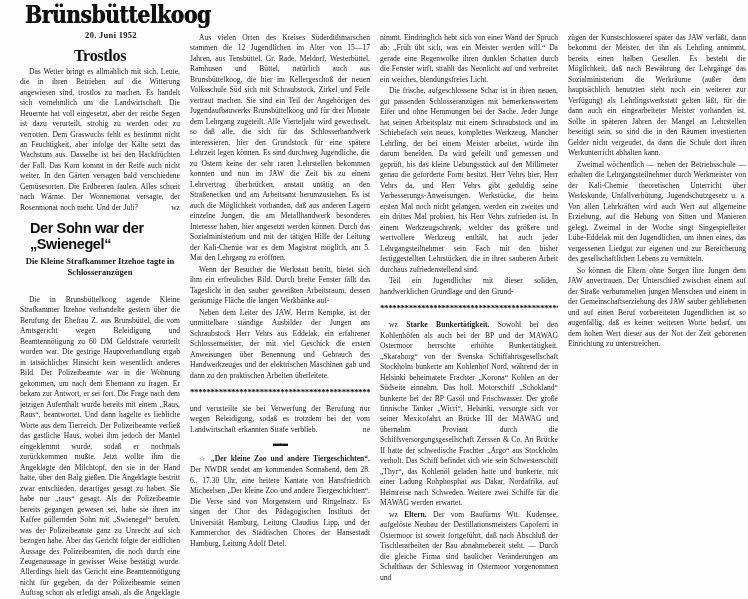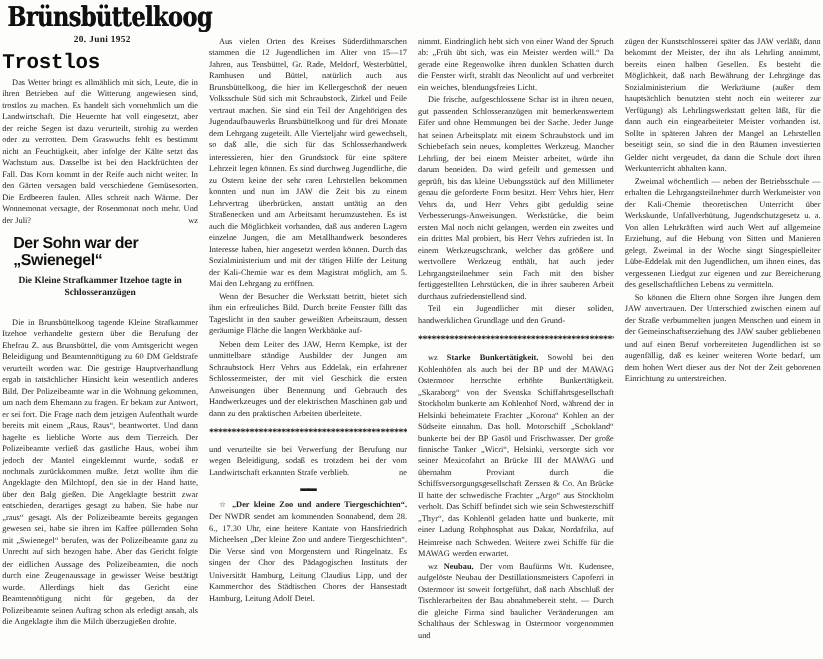--- a/index.html
+++ b/index.html
@@ -92,45 +92,45 @@
     left: 0;
     width: 748px;
     height: 599px;
     display: flex;
     box-sizing: border-box;
   }
   .col {
     box-sizing: border-box;
     padding: 0 5px;
   }
-  .col-1 { width: 185px; padding-left: 2px; }
+  .col-1 { width: 185px; padding-left: 20px; }
   .col-2 { width: 190px; }
   .col-3 { width: 188px; }
   .col-4 { width: 185px; padding-right: 2px;}
 
   
   .main-headline {
     position: absolute;
     left: 188px;
     top: 2px;
     width: 558px;
     text-align: center;
     font-family: "Liberation Sans", sans-serif;
     font-weight: 700;
     font-size: 25.5px;
     letter-spacing: -0.3px;
     line-height: 1.05;
     color: #0d0d0d;
   }
   .sub-headline {
-    font-family: Liberation Mono, monospace;
-    font-weight: 700;
-    font-size: 19px;
+    font-family: Liberation Serif, serif;
+    font-weight: 700;
+    font-size: 16px;
     line-height: 1.1;
-    text-align: left;
+    text-align: center;
     margin: 7px 0 2px 0;
     color: #0d0d0d;
     letter-spacing: -0.3px;
   }
   .kicker-headline {
     font-family: "Liberation Sans", sans-serif;
     font-weight: 700;
     font-size: 14.5px;
     line-height: 1.08;
     text-align: left;
@@ -237,21 +237,21 @@
     <div class="col col-3">
       <div style="height:33px"></div>
       <p class="body noindent">nimmt. Eindringlich hebt sich von einer Wand der Spruch ab: „Früh übt sich, was ein Meister werden will.“ Da gerade eine Regenwolke ihren dunklen Schatten durch die Fenster wirft, strahlt das Neonlicht auf und verbreitet ein weiches, blendungsfreies Licht.</p>
       <p class="body">Die frische, aufgeschlossene Schar ist in ihren neuen, gut passenden Schlosseranzügen mit bemerkenswertem Eifer und ohne Hemmungen bei der Sache. Jeder Junge hat seinen Arbeitsplatz mit einem Schraubstock und im Schiebefach sein neues, komplettes Werkzeug. Mancher Lehrling, der bei einem Meister arbeitet, würde ihn darum beneiden. Da wird gefeilt und gemessen und geprüft, bis das kleine Uebungsstück auf den Millimeter genau die geforderte Form besitzt. Herr Vehrs hier, Herr Vehrs da, und Herr Vehrs gibt geduldig seine Verbesserungs-Anweisungen. Werkstücke, die beim ersten Mal noch nicht gelangen, werden ein zweites und ein drittes Mal probiert, bis Herr Vehrs zufrieden ist. In einem Werkzeugschrank, welcher das größere und wertvollere Werkzeug enthält, hat auch jeder Lehrgangsteilnehmer sein Fach mit den bisher fertiggestellten Lehrstücken, die in ihrer sauberen Arbeit durchaus zufriedenstellend sind.</p>
       <p class="body">Teil ein Jugendlicher mit dieser soliden, handwerklichen Grundlage und den Grund-</p>
 
       <div class="ast-rule">********************************************************</div>
 
       <p class="body"><span>wz</span> <span class="lead-b">Starke Bunkertätigkeit.</span><span> Sowohl bei den Kohlenhöfen als auch bei der BP und der MAWAG Ostermoor herrschte erhöhte Bunkertätigkeit. „Skaraborg“ von der Svenska Schiffahrtsgesellschaft Stockholm bunkerte am Kohlenhof Nord, während der in Helsinki beheimatete Frachter „Korona“ Kohlen an der Südseite einnahm. Das holl. Motorschiff „Schokland“ bunkerte bei der BP Gasöl und Frischwasser. Der große finnische Tanker „Wicri“, Helsinki, versorgte sich vor seiner Mexicofahrt an Brücke III der MAWAG und übernahm Proviant durch die Schiffsversorgungsgesellschaft Zerssen &amp; Co. An Brücke II hatte der schwedische Frachter „Argo“ aus Stockholm verholt. Das Schiff befindet sich wie sein Schwesterschiff „Thyr“, das Kohlenöl geladen hatte und bunkerte, mit einer Ladung Rohphosphat aus Dakar, Nordafrika, auf Heimreise nach Schweden. Weitere zwei Schiffe für die MAWAG werden erwartet.</span></p>
 
-      <p class="body"><span>wz</span> <span class="lead-b">Neubau.</span><span> Der vom Baufürms Wtt. Kudensee, aufgelöste Neubau der Destillationsmeisters Capoferri in Ostermoor ist soweit fortgeführt, daß nach Abschluß der Tischlerarbeiten der Bau abnahmebereit steht. — Durch die gleiche Firma sind baulicher Veränderungen am Schalthaus der Schleswag in Ostermoor vorgenommen und</span></p>
+      <p class="body"><span>wz</span> <span class="lead-b">Eltern.</span><span> Der vom Baufürms Wtt. Kudensee, aufgelöste Neubau der Destillationsmeisters Capoferri in Ostermoor ist soweit fortgeführt, daß nach Abschluß der Tischlerarbeiten der Bau abnahmebereit steht. — Durch die gleiche Firma sind baulicher Veränderungen am Schalthaus der Schleswag in Ostermoor vorgenommen und</span></p>
     </div>
 
     <div class="col col-4">
       <div style="height:33px"></div>
       <p class="body noindent">zügen der Kunstschlosserei später das JAW verläßt, dann bekommt der Meister, der ihn als Lehrling annimmt, bereits einen halben Gesellen. Es besteht die Möglichkeit, daß nach Bewährung der Lehrgänge das Sozialministerium die Werkräume (außer dem hauptsächlich benutzten steht noch ein weiterer zur Verfügung) als Lehrlingswerkstatt gelten läßt, für die dann auch ein eingearbeiteter Meister vorhanden ist. Sollte in späteren Jahren der Mangel an Lehrstellen beseitigt sein, so sind die in den Räumen investierten Gelder nicht vergeudet, da dann die Schule dort ihren Werkunterricht abhalten kann.</p>
       <p class="body">Zweimal wöchentlich — neben der Betriebsschule — erhalten die Lehrgangsteilnehmer durch Werkmeister von der Kali-Chemie theoretischen Unterricht über Werkskunde, Unfallverhütung, Jugendschutzgesetz u. a. Von allen Lehrkräften wird auch Wert auf allgemeine Erziehung, auf die Hebung von Sitten und Manieren gelegt. Zweimal in der Woche singt Singespielleiter Lübe-Eddelak mit den Jugendlichen, um ihnen eines, das vergessenen Liedgut zur eigenen und zur Bereicherung des gesellschaftlichen Lebens zu vermitteln.</p>
       <p class="body">So können die Eltern ohne Sorgen ihre Jungen dem JAW anvertrauen. Der Unterschied zwischen einem auf der Straße verbummelten jungen Menschen und einem in der Gemeinschaftserziehung des JAW sauber gebliebenen und auf einen Beruf vorbereiteten Jugendlichen ist so augenfällig, daß es keiner weiteren Worte bedarf, um dem hohen Wert dieser aus der Not der Zeit geborenen Einrichtung zu unterstreichen.</p>
     </div>
 
   </div>

